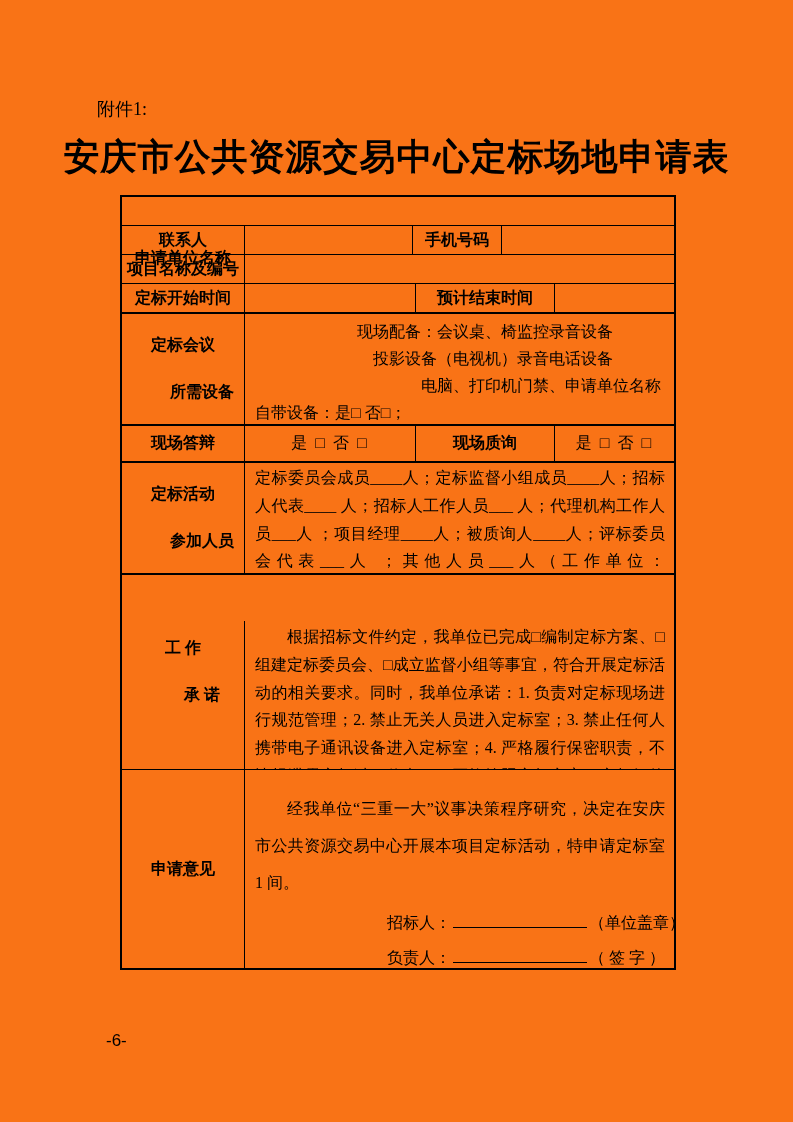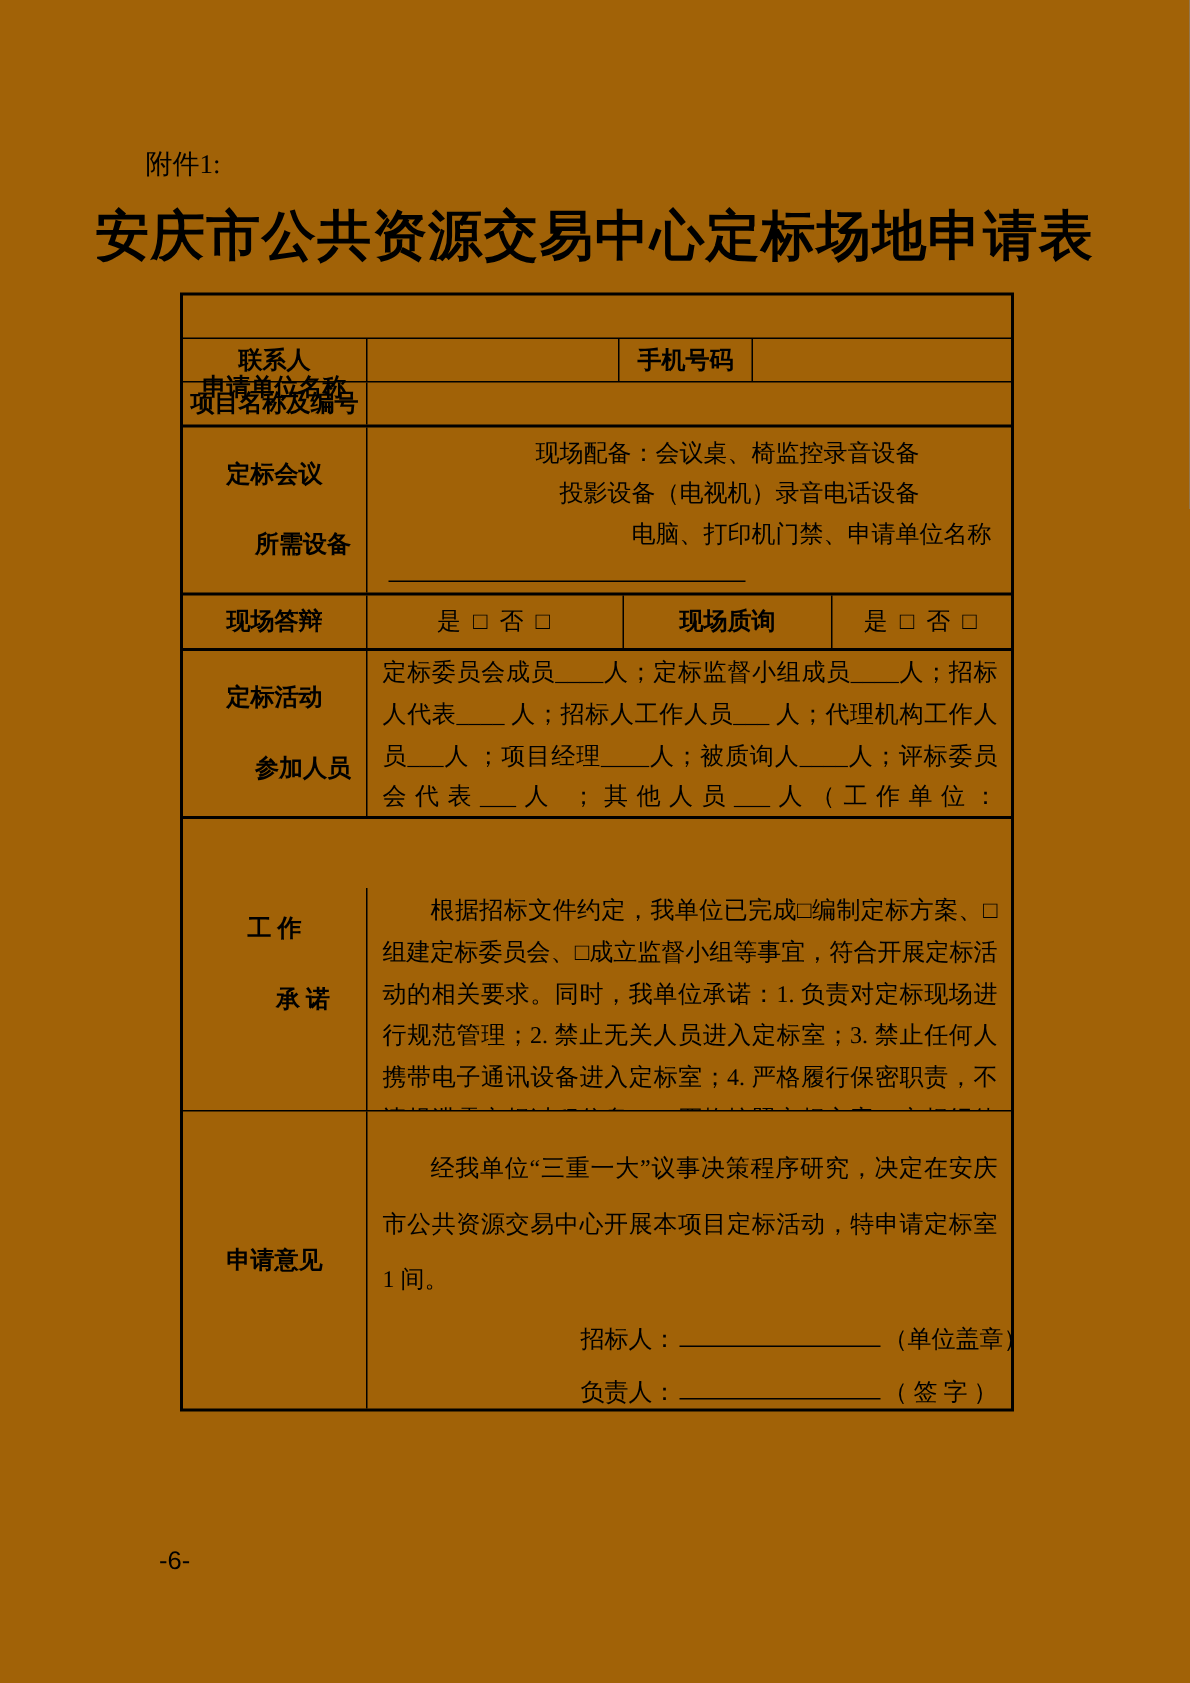--- a/index.html
+++ b/index.html
@@ -1,21 +1,21 @@
 <!DOCTYPE html>
 <html><head>
 <meta charset="utf-8">
 <style>
   * { margin: 0; padding: 0; box-sizing: border-box; }
   html, body { background: #888; }
   .page {
     position: relative;
     width: 793px;
     height: 1122px;
-    background: #a16207;
+    background: #f97316;
     margin: 0 auto;
     font-family: "Liberation Serif", serif;
     color: #000;
     overflow: hidden;
     text-decoration: underline;
   }
   .attachment {
     position: absolute;
     left: 97px;
     top: 97px;
@@ -146,40 +146,47 @@
       <div class="cell w168"></div>
       <div class="cell w89 mid-label">手机号码</div>
       <div class="cell value-cell"></div>
     </div>
 
     <div class="row h29">
       <div class="cell label-cell">项目名称及编号</div>
       <div class="cell value-cell"></div>
     </div>
 
+    <div class="row h29">
+      <div class="cell label-cell">定标开始时间</div>
+      <div class="cell w171"></div>
+      <div class="cell w139 mid-label">预计结束时间</div>
+      <div class="cell value-cell"></div>
+    </div>
 
     <div class="row h113 thick">
       <div class="cell label-cell">
         <span class="lbl-line">定标会议</span>
         <span class="lbl-line">所需设备</span>
       </div>
       <div class="cell value-cell equip-cell">
         <div class="equip-line">
           <span class="equip-left"><span>现场配备：</span><span>会议桌、椅</span></span>
           <span>监控录音设备</span>
         </div>
         <div class="equip-line">
           <span class="equip-left equip-indent">投影设备（电视机）</span>
           <span>录音电话设备</span>
         </div>
         <div class="equip-line">
           <span class="equip-left equip-indent">电脑、打印机</span>
           <span>门禁、申请单位名称</span>
         </div>
         <div class="own-line">
+          <span>自带设备：是□ 否□；</span>
           <span class="blank-line own-blank"></span>
         </div>
       </div>
     </div>
 
     <div class="row h32 thick">
       <div class="cell label-cell">现场答辩</div>
       <div class="cell w171 check-cell">是 □ 否 □</div>
       <div class="cell w139 mid-label">现场质询</div>
       <div class="cell value-cell check-cell">是 □  否 □</div>

